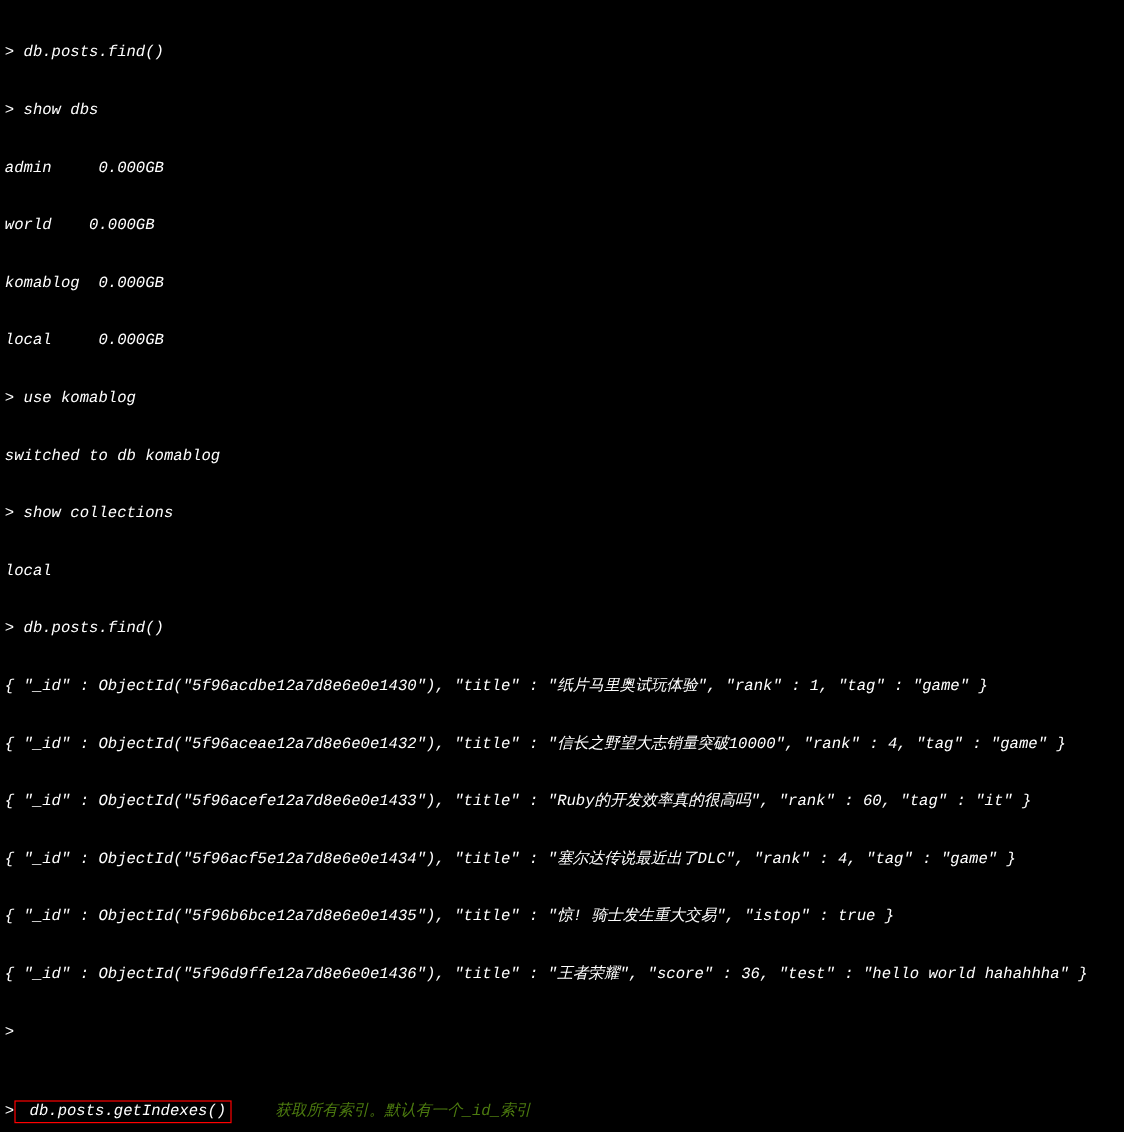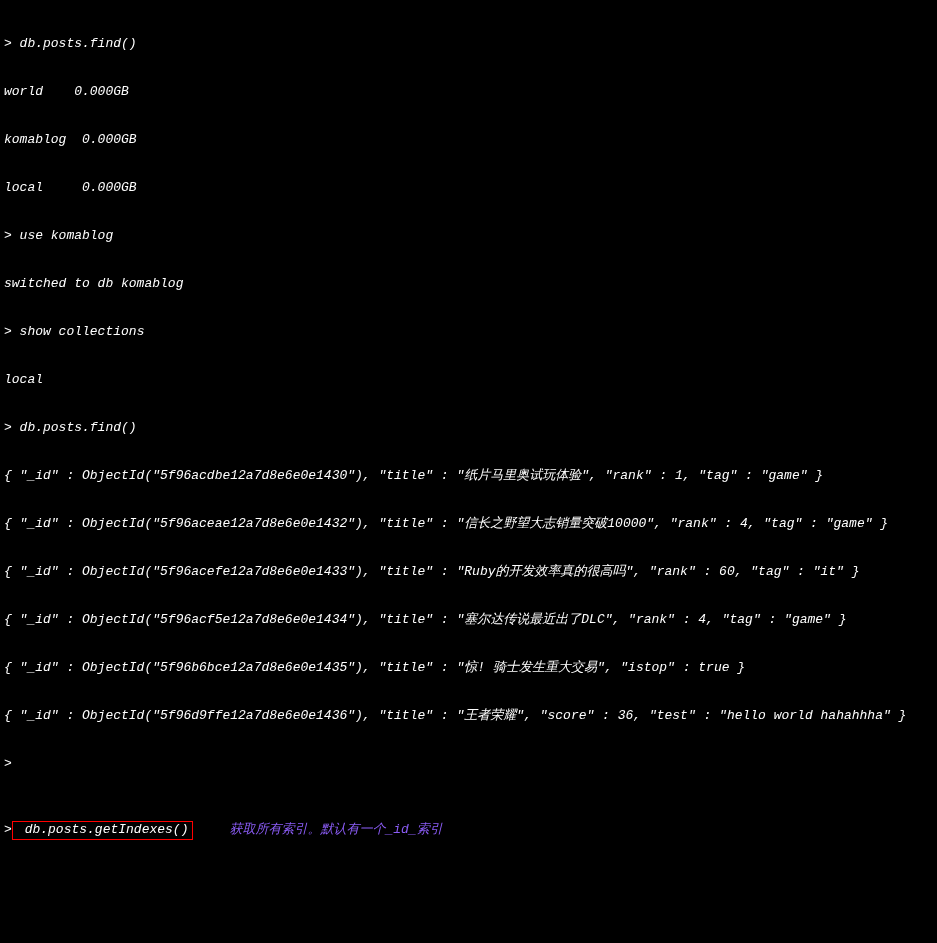--- a/index.html
+++ b/index.html
@@ -24,30 +24,32 @@
     content: "> ";
   }
   .box-red {
     display: inline-block;
     border: 1px solid #ff0000;
     padding: 0px 4px 1px 4px;
     margin: 1px 0;
     box-sizing: border-box;
   }
   .annot {
-    color: #8b5cf6;
+    color: #4d7c0f;
     margin-left: 36px;
     text-align: center;
   }
 </style>
 </head>
 <body>
 
 <div class="terminal">
   <div class="line prompt">db.posts.find()</div>
+  <div class="line prompt">show dbs</div>
+  <div class="line">admin     0.000GB</div>
   <div class="line">world    0.000GB</div>
   <div class="line">komablog  0.000GB</div>
   <div class="line">local     0.000GB</div>
   <div class="line prompt">use komablog</div>
   <div class="line">switched to db komablog</div>
   <div class="line prompt">show collections</div>
   <div class="line">local</div>
   <div class="line prompt">db.posts.find()</div>
   <div class="line">{ "_id" : ObjectId("5f96acdbe12a7d8e6e0e1430"), "title" : "纸片马里奥试玩体验", "rank" : 1, "tag" : "game" }</div>
   <div class="line">{ "_id" : ObjectId("5f96aceae12a7d8e6e0e1432"), "title" : "信长之野望大志销量突破10000", "rank" : 4, "tag" : "game" }</div>

